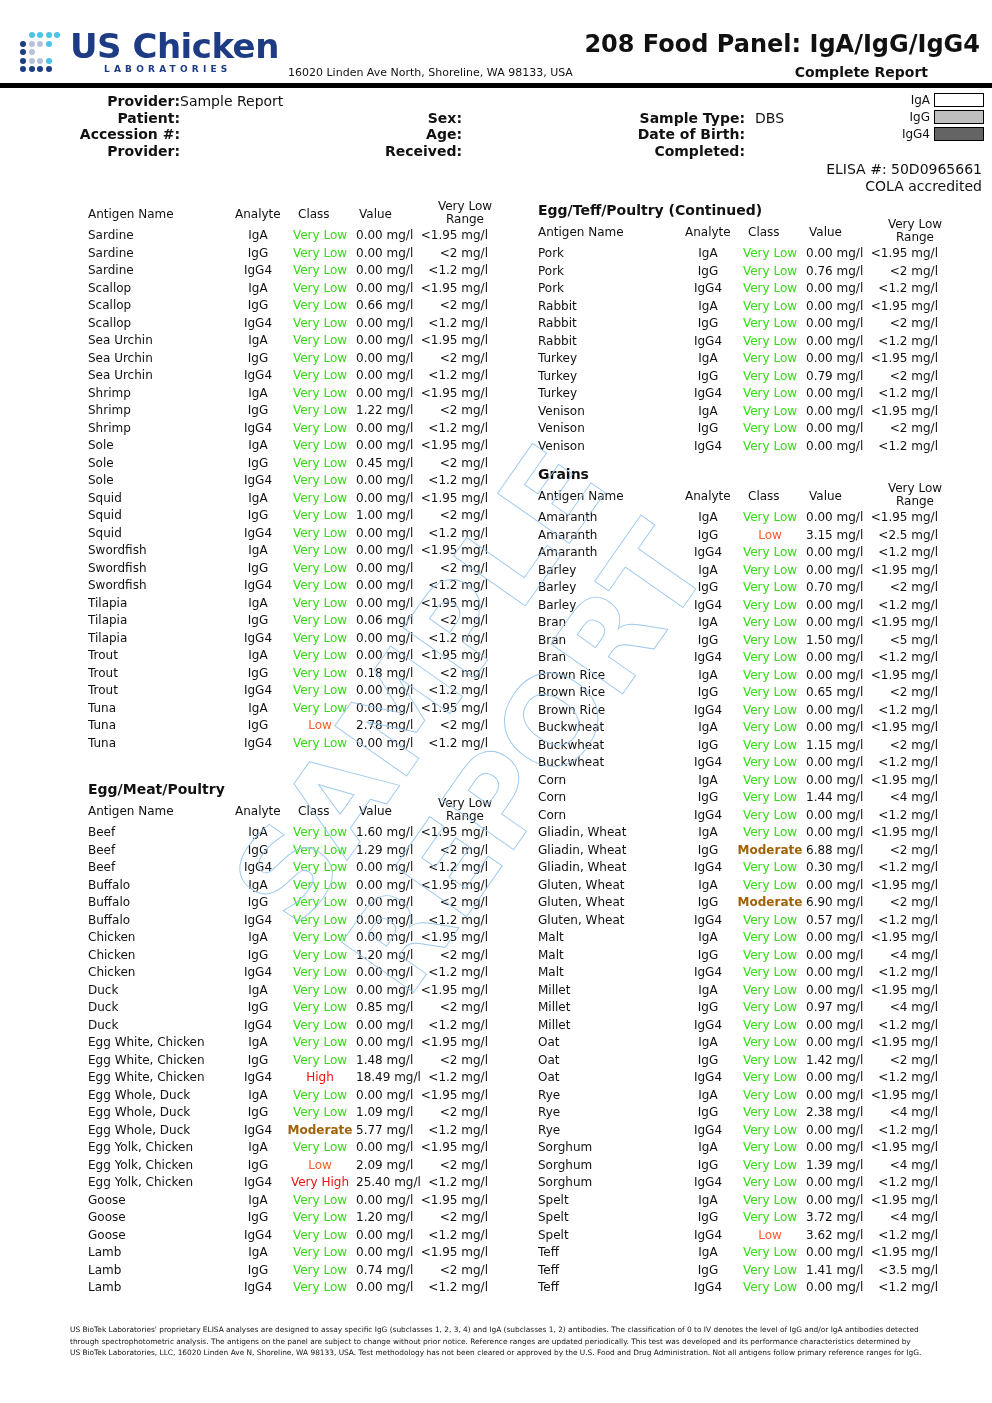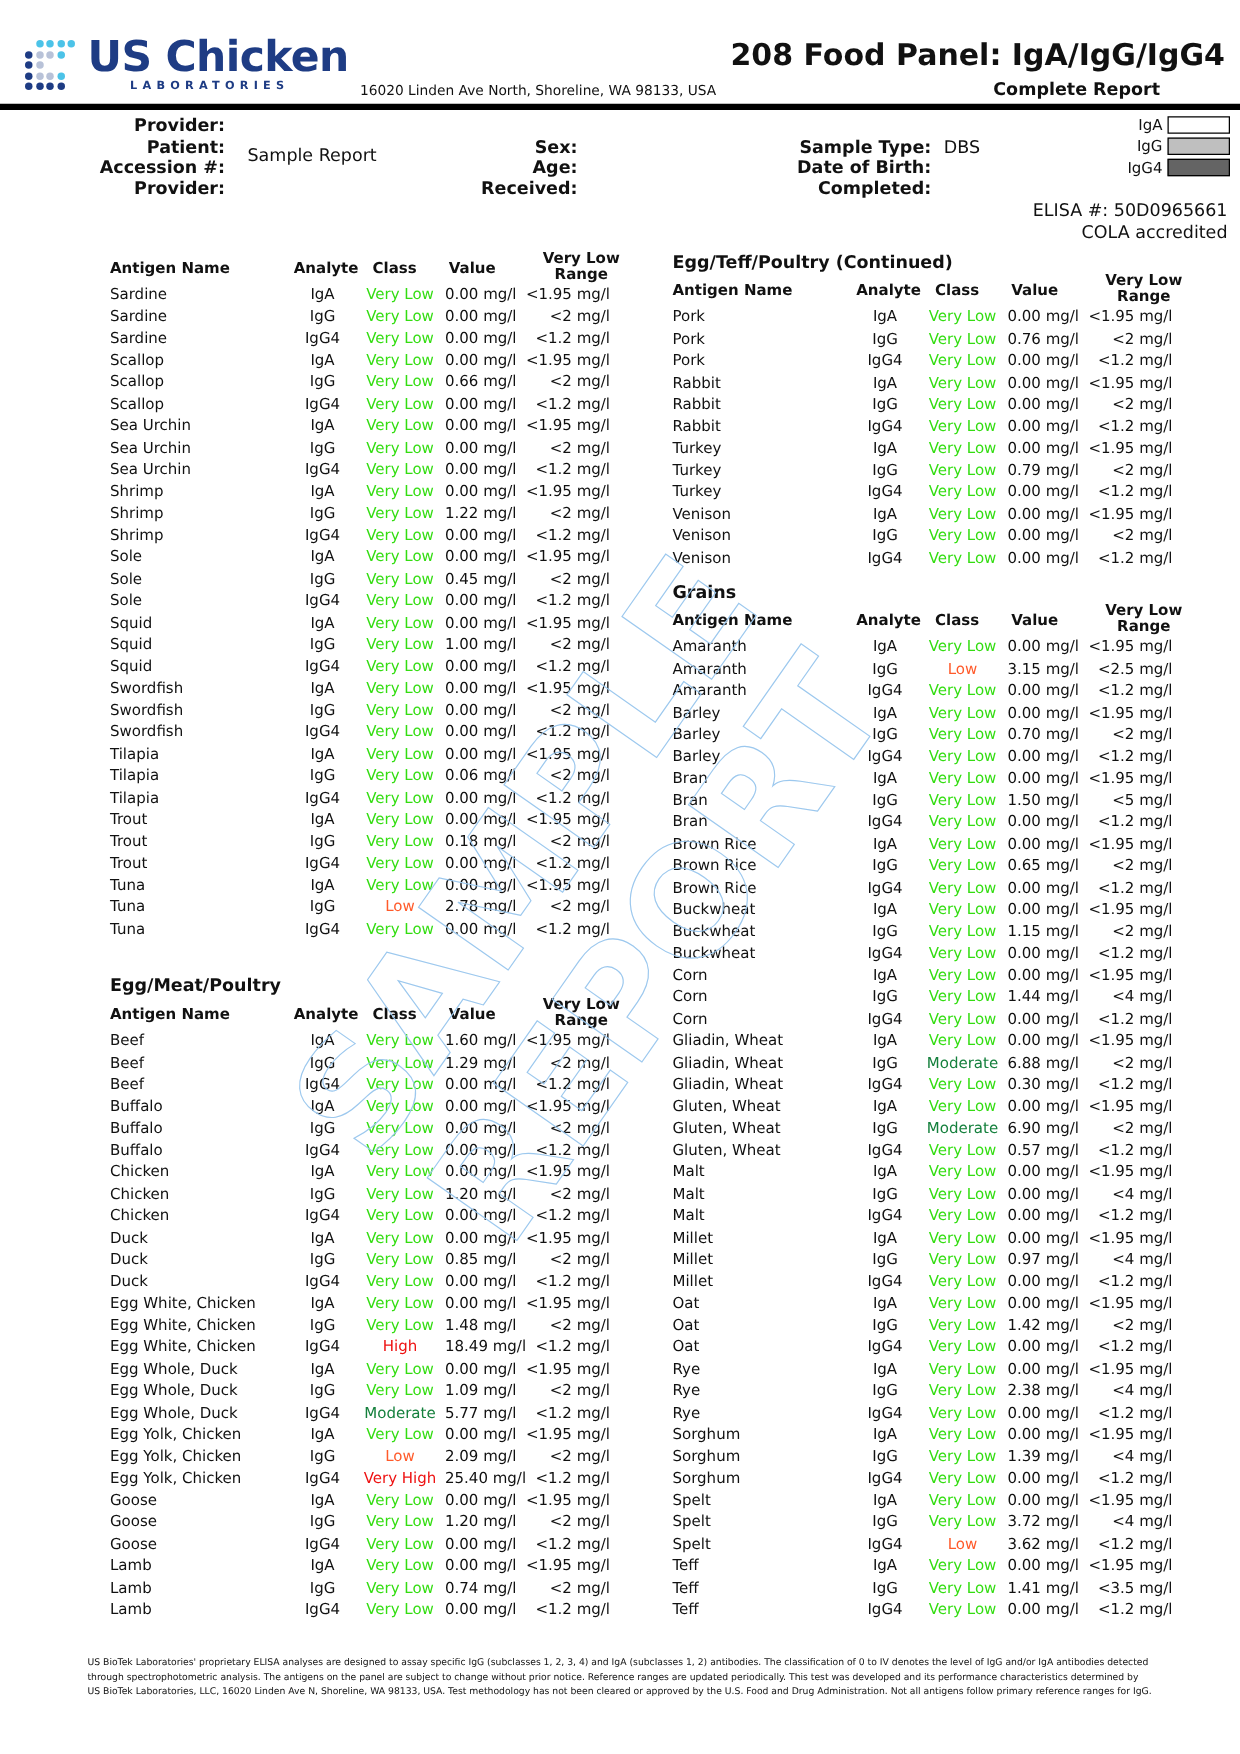--- a/index.html
+++ b/index.html
@@ -25,37 +25,37 @@
   .val { font-size: 14px; white-space: nowrap; }
 
   .legend-row { position: absolute; right: 8px; font-size: 12px; display: flex; align-items: center; gap: 4px; }
   .legend-swatch { width: 48px; height: 12px; border: 1px solid #000; }
 
   .clia { right: 10px; font-size: 14px; text-align: right; white-space: nowrap; }
 
   
   .section { position: absolute; width: 400px; }
   .section-title { font-size: 14px; font-weight: bold; height: 18px; line-height: 18px; white-space: nowrap; }
-  .thead { position: relative; height: 26px; font-size: 12px; font-weight: bold; }
+  .thead { position: relative; height: 26px; font-size: 12px; font-weight: normal; }
   .th { position: absolute; top: 6px; white-space: nowrap; }
   .th.name { left: 0; }
   .th.analyte { left: 147px; }
   .th.cls { left: 210px; }
   .th.value { left: 271px; }
   .th.range { left: 330px; top: -1px; text-align: center; width: 94px; line-height: 13px; }
   .row { position: relative; height: 17.5px; font-size: 12px; line-height: 17.5px; }
   .cell { position: absolute; top: 0; white-space: nowrap; }
   .c-name { left: 0; }
   .c-analyte { left: 145px; width: 50px; text-align: center; }
   .c-class { left: 196px; width 72px; width: 72px; text-align: center; }
   .c-value { left: 268px; width: 52px; text-align: right; }
   .c-range { left: 326px; width: 74px; text-align: right; }
   .cls-very-low { color: #33dd11; }
   .cls-low { color: #ff5a2a; }
-  .cls-moderate { color: #15803d; }
+  .cls-moderate { color: #a16207; font-weight: bold; }
   .cls-high { color: #ee1111; }
   .cls-very-high { color: #ee1111; }
 
   
   .footer { left: 70px; top: 1324px; width: 852px; font-size: 7.4px; line-height: 11.5px; text-align: left; color: #111; }
 
   
   .watermark { left: 0; top: 0; width: 992px; height: 1403px; pointer-events: none; }
 </style>
 </head>
@@ -85,21 +85,21 @@
   <div class="logo-word">US Chicken</div>
   <div class="logo-sub">LABORATORIES</div>
 </div>
 <div class="abs address">16020 Linden Ave North, Shoreline, WA 98133, USA</div>
 <div class="abs title">208 Food Panel: IgA/IgG/IgG4</div>
 <div class="abs subtitle">Complete Report</div>
 <div class="abs rule"></div>
 
 <div>
   <div class="abs lbl" style="right:812px; top:93px;">Provider:</div>
-  <div class="abs val" style="left:198px; top:93px;margin-top:24px;">Sample Report</div>
+  <div class="abs val" style="left:180px; top:93px;">Sample Report</div>
   <div class="abs lbl" style="right:812px; top:110px;">Patient:</div>
   <div class="abs val" style="left:189px; top:110px;"></div>
   <div class="abs lbl" style="right:812px; top:126px;">Accession #:</div>
   <div class="abs val" style="left:189px; top:126px;"></div>
   <div class="abs lbl" style="right:812px; top:143px;">Provider:</div>
   <div class="abs val" style="left:189px; top:143px;"></div>
 
   <div class="abs lbl" style="right:530px; top:110px;">Sex:</div>
   <div class="abs val" style="left:470px; top:110px;"></div>
   <div class="abs lbl" style="right:530px; top:126px;">Age:</div>

